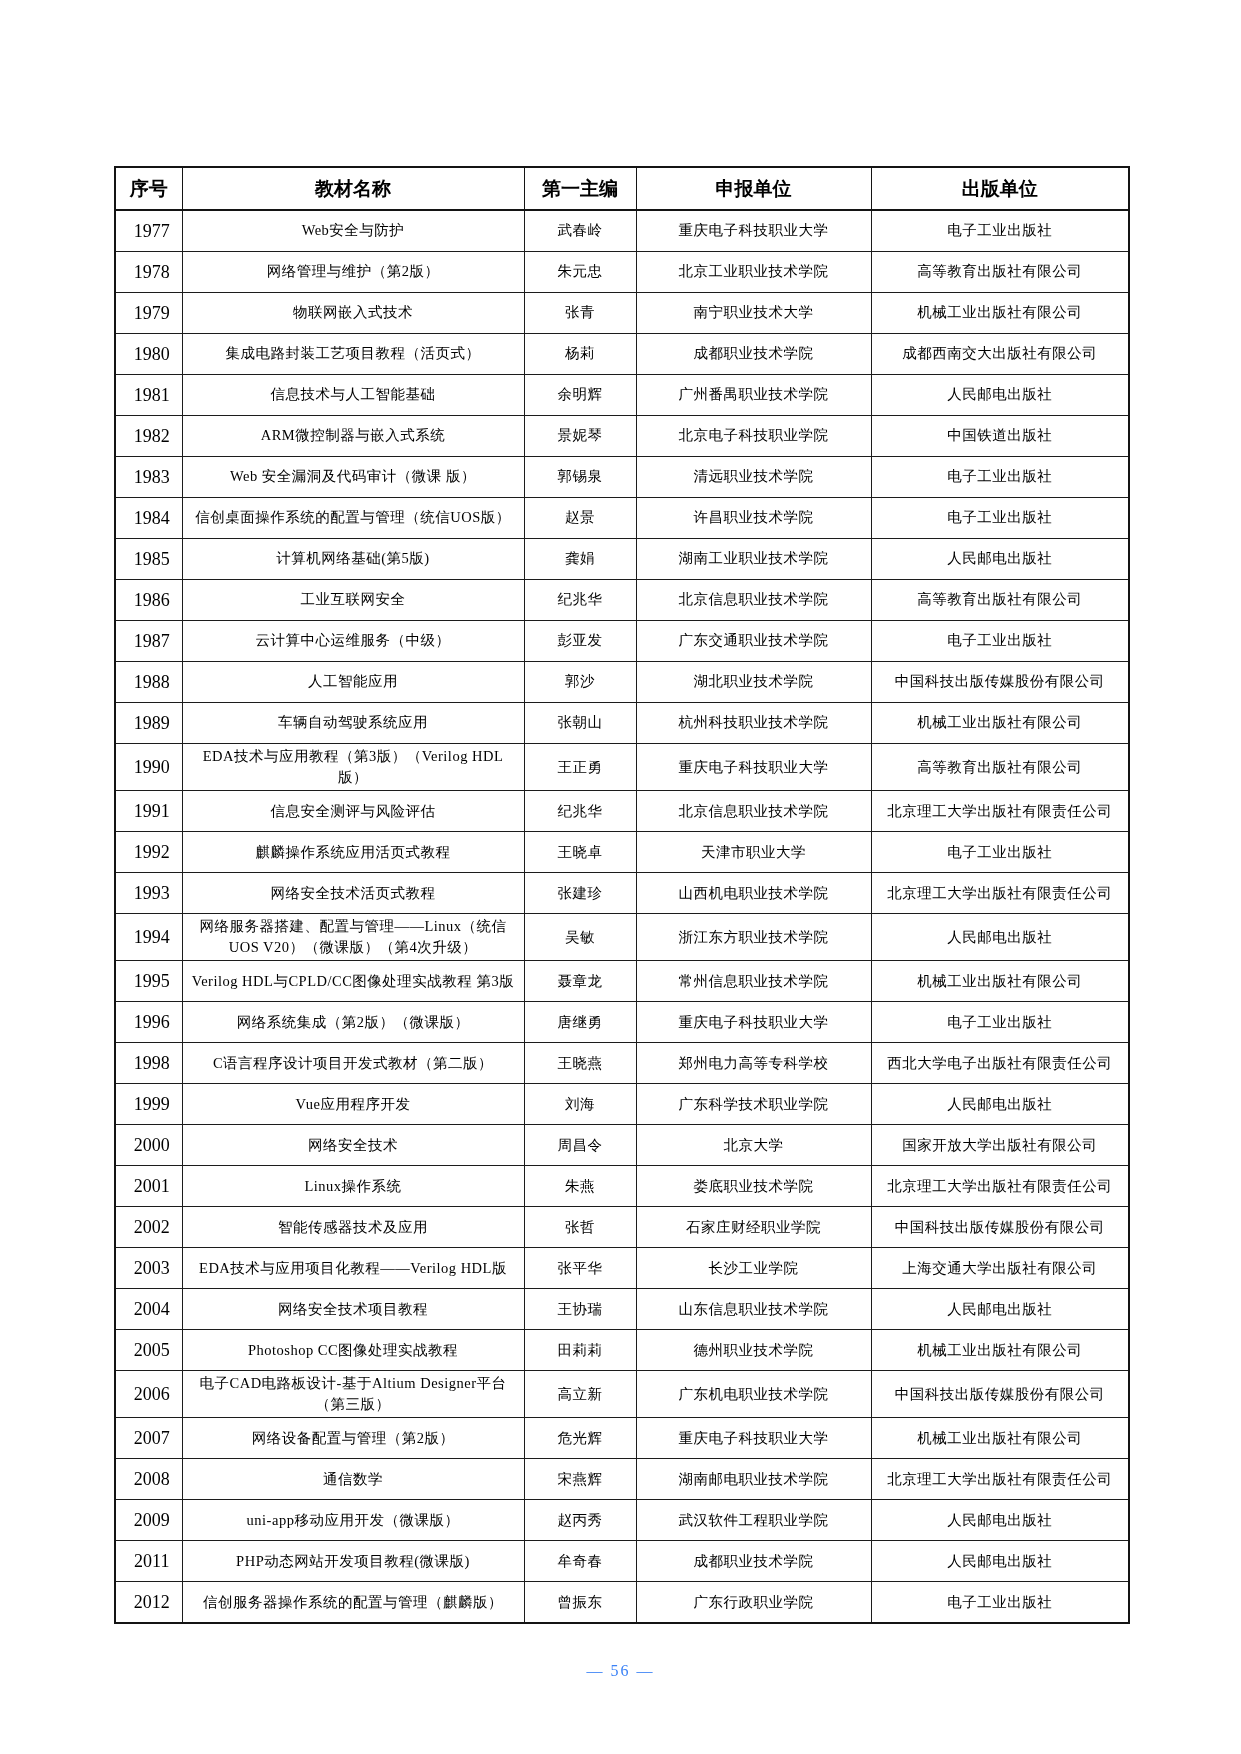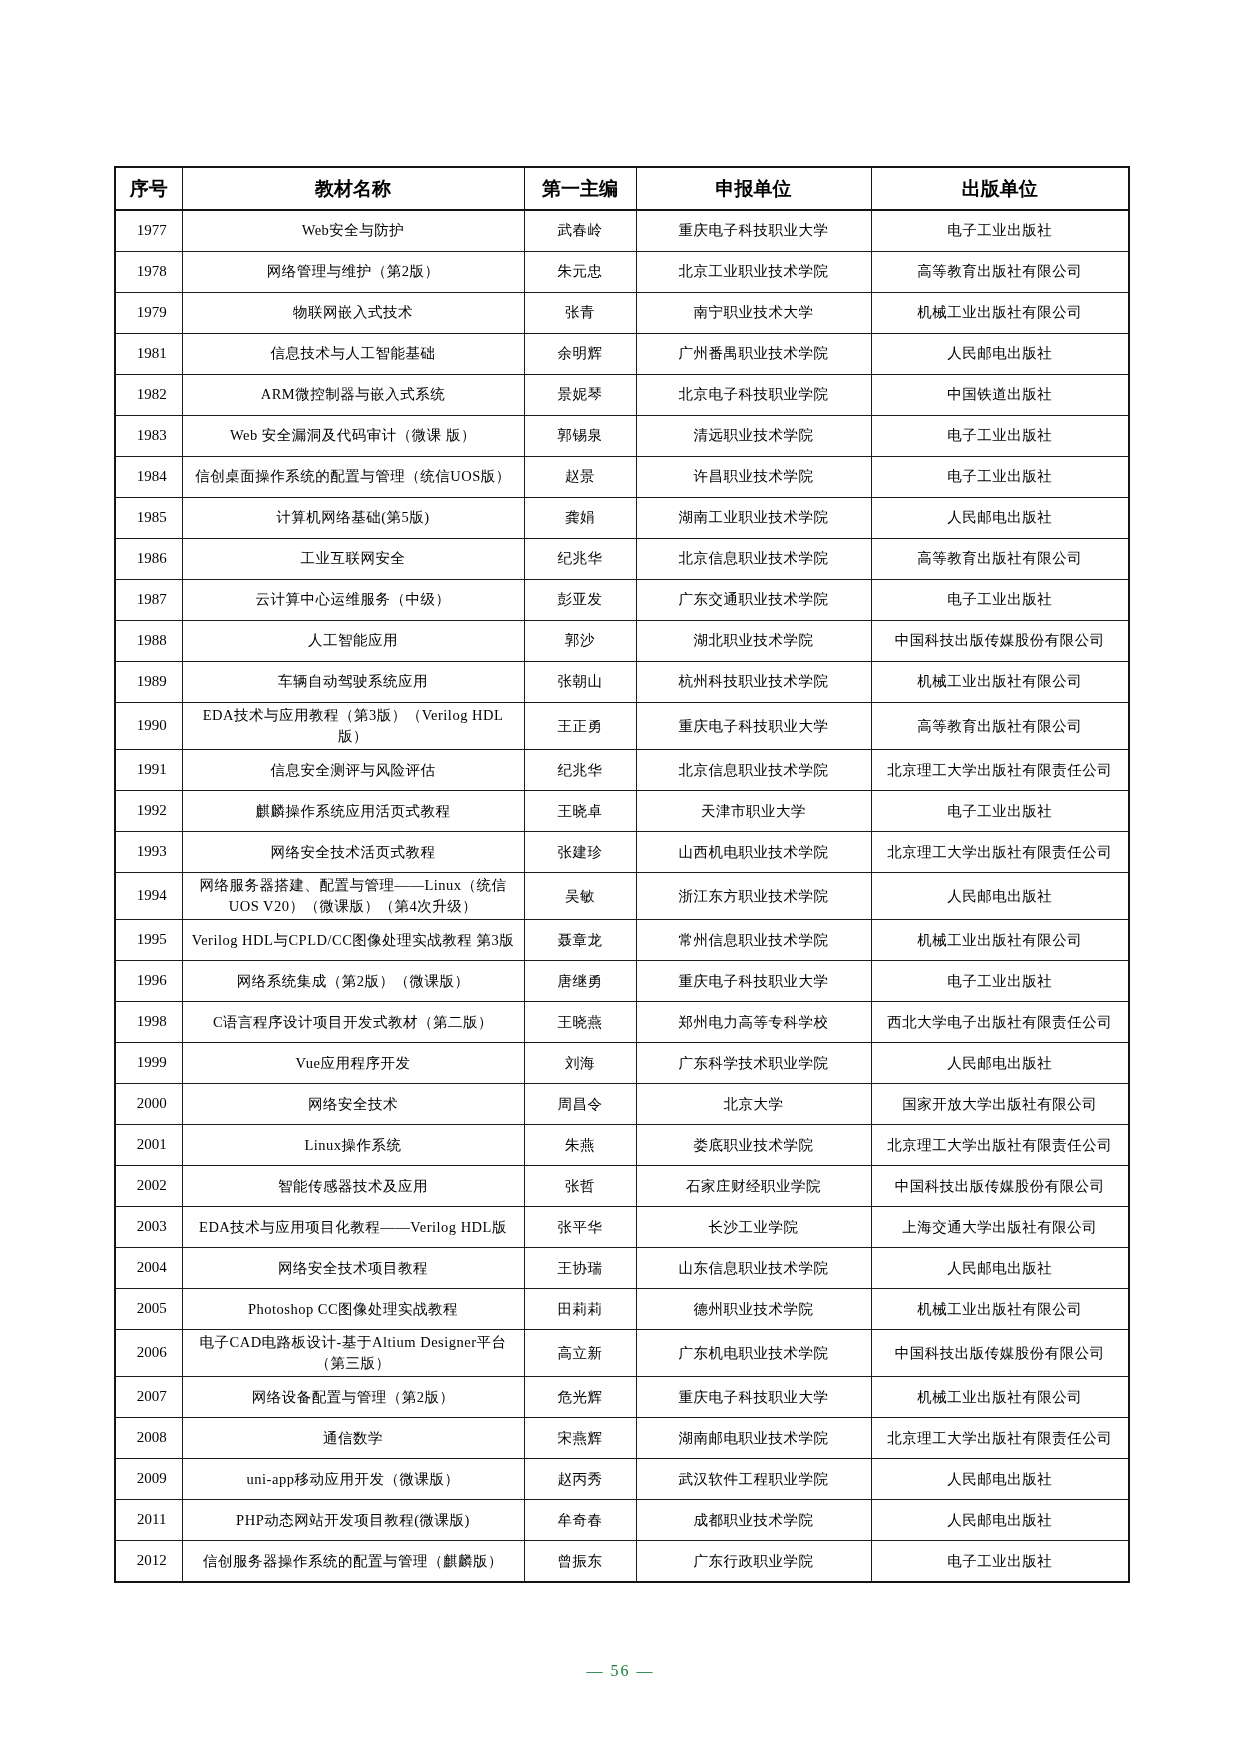--- a/index.html
+++ b/index.html
@@ -45,33 +45,33 @@
     border: 1px solid #1c1c1c;
     font-size: 14.5px;
     line-height: 1.45;
     height: 36px;
     text-align: center;
     vertical-align: middle;
     padding: 2px 8px;
     letter-spacing: 0.5px;
   }
   table.booklist td.no {
-    font-size: 15px;
+    font-size: 18px;
     letter-spacing: 0;
     padding-left: 14px;
   }
   .footer {
     position: absolute;
     left: 0;
     top: 1662px;
     width: 100%;
     text-align: center;
     font-size: 16px;
     letter-spacing: 2px;
-    color: #15803d;
+    color: #3b82f6;
   }
 </style>
 </head>
 <body>
 
 <div class="page">
 
   <table class="booklist">
     <colgroup>
       <col class="c-no">
@@ -105,20 +105,27 @@
       <td class="pu">高等教育出版社有限公司</td>
     </tr>
         <tr>
       <td class="no">1979</td>
       <td class="ti">物联网嵌入式技术</td>
       <td class="ed">张青</td>
       <td class="un">南宁职业技术大学</td>
       <td class="pu">机械工业出版社有限公司</td>
     </tr>
         <tr>
+      <td class="no">1980</td>
+      <td class="ti">集成电路封装工艺项目教程（活页式）</td>
+      <td class="ed">杨莉</td>
+      <td class="un">成都职业技术学院</td>
+      <td class="pu">成都西南交大出版社有限公司</td>
+    </tr>
+        <tr>
       <td class="no">1981</td>
       <td class="ti">信息技术与人工智能基础</td>
       <td class="ed">余明辉</td>
       <td class="un">广州番禺职业技术学院</td>
       <td class="pu">人民邮电出版社</td>
     </tr>
         <tr>
       <td class="no">1982</td>
       <td class="ti">ARM微控制器与嵌入式系统</td>
       <td class="ed">景妮琴</td>

